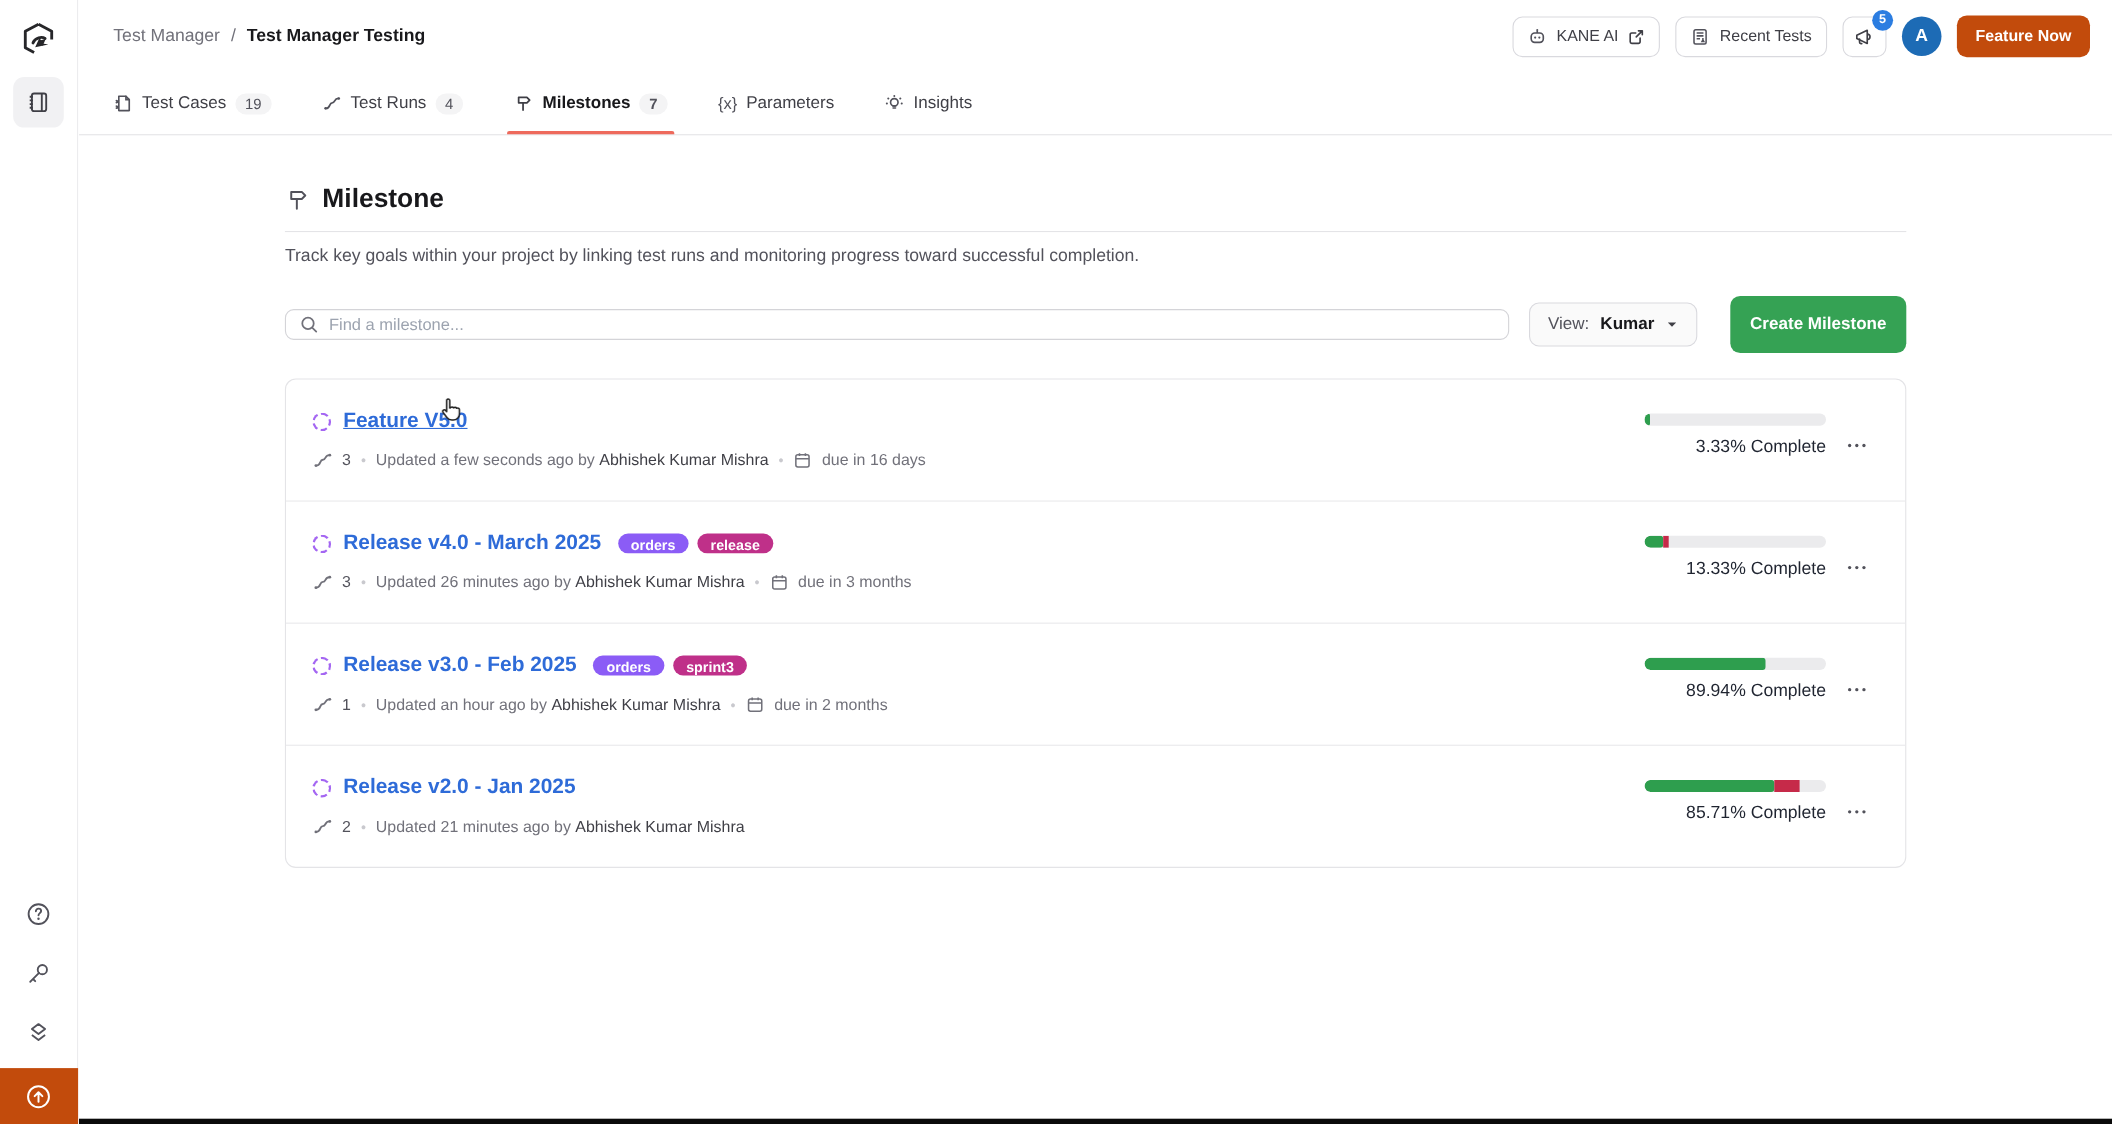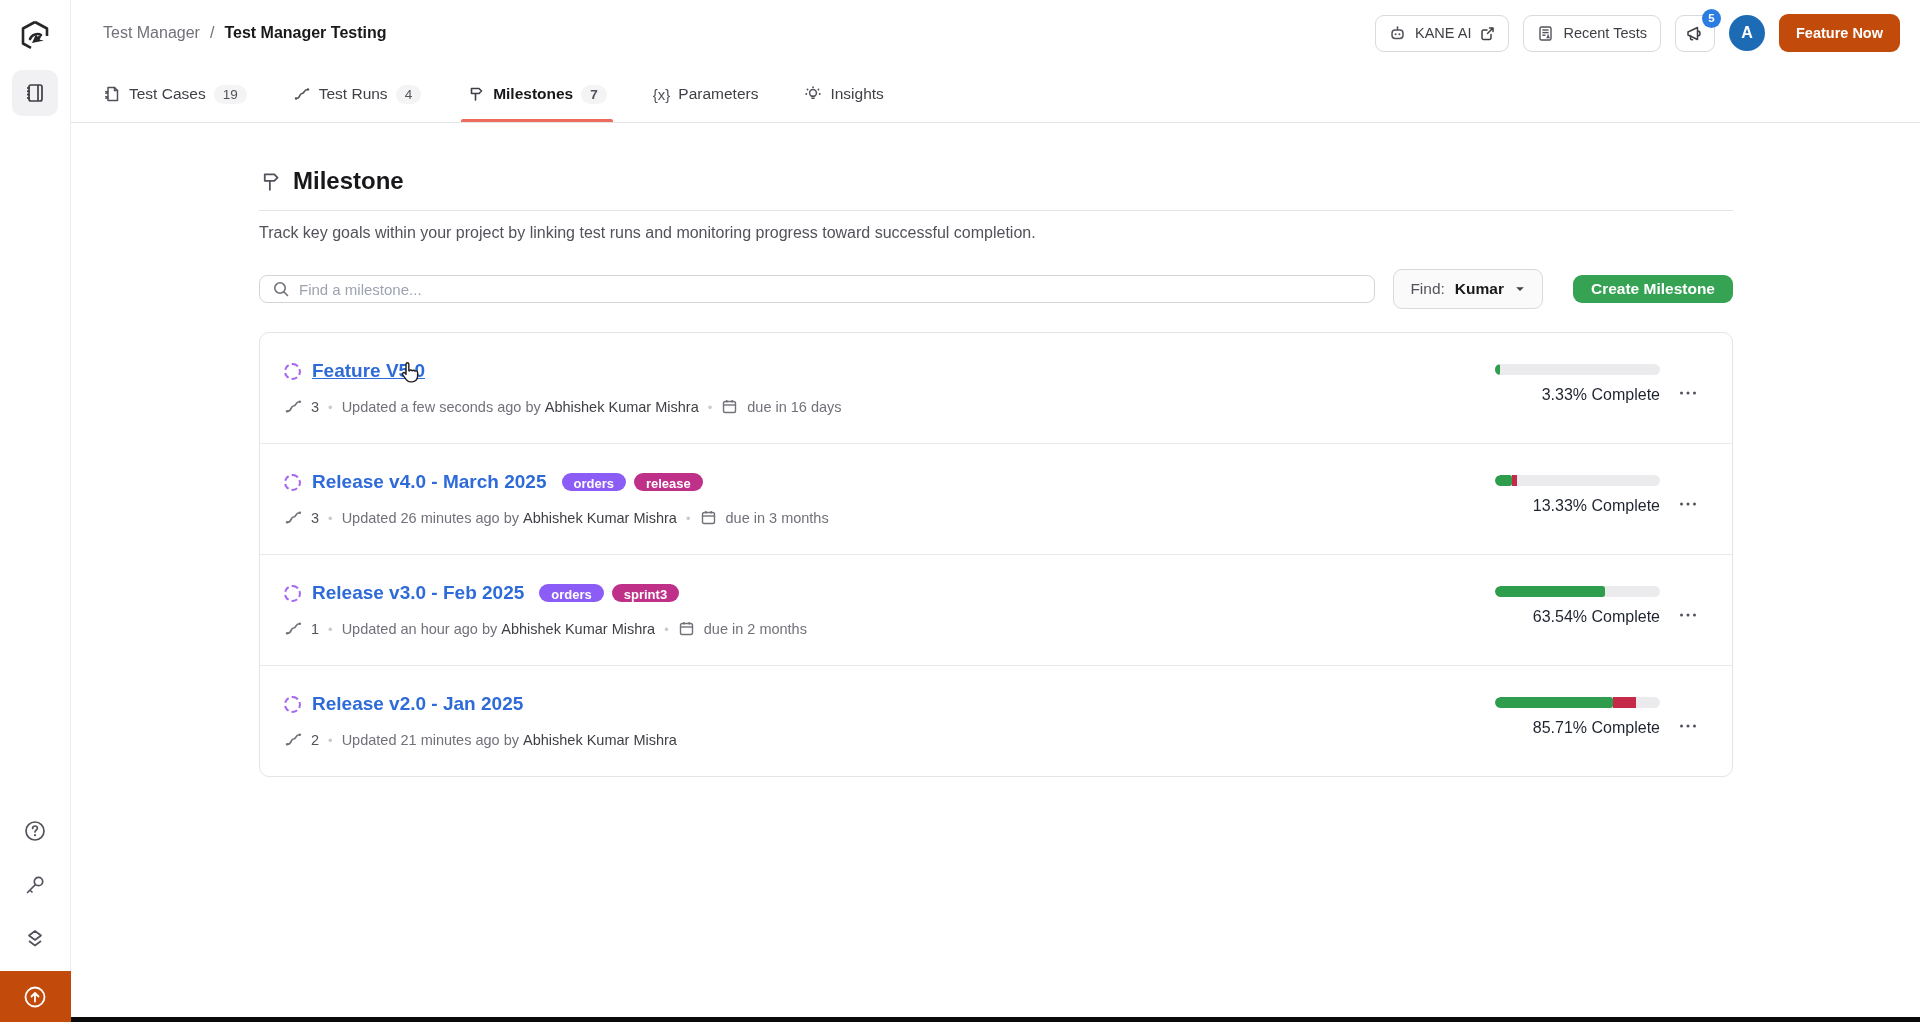--- a/index.html
+++ b/index.html
@@ -63,21 +63,21 @@
   .controls { margin-top:27px; display:flex; align-items:center; }
   .search-box { flex:1; height:28px; border:1px solid #d4d4d8; border-radius:8px; display:flex;
     align-items:center; padding:0 12px; gap:9px; background:#fff; }
   .search-box input { border:none; outline:none; flex:1; font-size:15px; color:#27272a;
     font-family:inherit; background:transparent; }
   .search-box input::placeholder { color:#9ca3af; }
   .view-btn { margin-left:18px; height:40px; display:flex; align-items:center; gap:10px; padding:0 16px;
     border:1px solid #d9d9de; border-radius:9px; background:#fafafa; font-size:15.5px; cursor:pointer; }
   .view-label { color:#52525b; font-weight:500; }
   .view-value { color:#18181b; font-weight:600; }
-  .create-btn { margin-left:30px; height:28px; padding:0 18px; border:none; border-radius:9px;
+  .create-btn { margin-left:30px; height:52px; padding:0 18px; border:none; border-radius:9px;
     background:#35a254; color:#fff; font-size:15.5px; font-weight:600; cursor:pointer; font-family:inherit; }
 
   
   .card { margin-top:23px; border:1px solid #e4e4e7; border-radius:10px; background:#fff; }
   .milestone-row { display:flex; padding:27px 24px 27px 24px; }
   .milestone-row + .milestone-row { border-top:1px solid #e9e9ec; }
   .row-left { flex:1; min-width:0; }
   .title-line { display:flex; align-items:center; gap:11px; }
   .status-circle { width:17px; height:17px; border:2px dashed #a466f2; border-radius:50%; flex:none; }
   .milestone-title { font-size:19px; font-weight:600; color:#2e6bd8; text-decoration:none; cursor:pointer; }
@@ -258,21 +258,21 @@
 
       <div class="controls">
         <div class="search-box">
           <svg width="18" height="18" viewBox="0 0 18 18" fill="none" stroke="#71717a" stroke-width="1.6" stroke-linecap="round">
             <circle cx="8" cy="8" r="5.2"></circle>
             <line x1="12" y1="12" x2="15.5" y2="15.5"></line>
           </svg>
           <input type="text" placeholder="Find a milestone..." style="">
         </div>
         <div class="view-btn">
-          <span class="view-label">Find:</span>
+          <span class="view-label">View:</span>
           <span class="view-value">Kumar</span>
           <svg width="12" height="12" viewBox="0 0 12 12" fill="#3f3f46">
             <path d="M2.2 4.2 L6 8 L9.8 4.2 Z"></path>
           </svg>
         </div>
         <button class="create-btn">Create Milestone</button>
       </div>
 
       <div class="card">
   <div class="milestone-row hovered">
@@ -404,21 +404,21 @@
           </svg>
           <span>due in 2 months</span>
         </span>
       </div>
     </div>
     <div class="row-right">
       <div class="bar">
         <div class="seg-green" style="width: 66.67%;"></div>
         <div class="seg-red" style="width: 0%;"></div>
       </div>
-      <div class="percent">63.54% Complete</div>
+      <div class="percent">89.94% Complete</div>
     </div>
     <div class="row-menu">
       <svg width="22" height="22" viewBox="0 0 22 22" fill="#52525b">
         <circle cx="4.5" cy="11" r="1.5"></circle>
                 <circle cx="11" cy="11" r="1.5"></circle>
                 <circle cx="17.5" cy="11" r="1.5"></circle>
       </svg>
     </div>
   </div>
 

